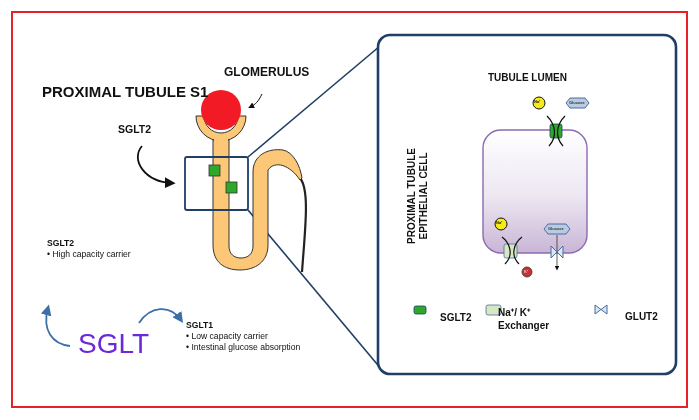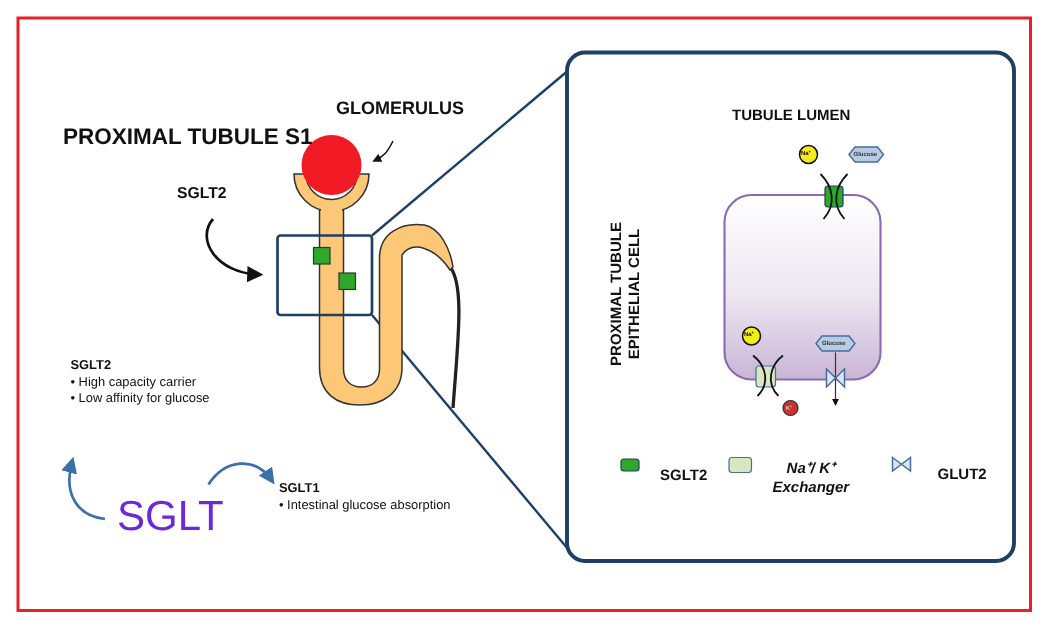--- a/index.html
+++ b/index.html
@@ -14,21 +14,21 @@
   .info .h{font-weight:bold;}
   .info ul{list-style:none;margin:0;padding:0;}
   .info li::before{content:"• ";}
   .info-sglt2{left:47px;top:238px;}
   .info-sglt1{left:186px;top:320px;}
   .sglt-big{position:absolute;left:78px;top:328px;font-size:28px;color:#6d28d9;font-family:"Liberation Sans",sans-serif;}
   .t-lumen{left:488px;top:72px;font-size:10px;}
   .t-cell{position:absolute;left:418px;top:196px;transform:translate(-50%,-50%) rotate(-90deg);font-weight:bold;font-size:10px;line-height:12px;text-align:center;color:#111;white-space:nowrap;}
   .leg{position:absolute;font-weight:bold;font-size:10px;color:#111;white-space:nowrap;}
   .leg-sglt2{left:440px;top:312px;}
-  .leg-nak{left:515px;top:306px;text-align:center;line-height:13px;font-style:italic;}
+  .leg-nak{left:498px;top:306px;text-align:left;line-height:13px;}
   .leg-glut2{left:625px;top:311px;}
 </style>
 </head>
 <body>
 
 <div class="frame"></div>
 
 <svg class="art" width="699" height="420" viewBox="0 0 699 420">
   <defs>
     <linearGradient id="cellGrad" x1="0" y1="0" x2="0" y2="1">
@@ -106,29 +106,29 @@
 <div style="position:absolute;left:524px;top:269px;font-size:4px;color:#fff;">K⁺</div>
 
 <div class="lbl t-prox">PROXIMAL TUBULE S1</div>
 <div class="lbl t-glom">GLOMERULUS</div>
 <div class="lbl t-sglt2">SGLT2</div>
 
 <div class="info info-sglt2">
   <div class="h">SGLT2</div>
   <ul>
     <li>High capacity carrier</li>
-    <li>Low affinity for glucose</li>
   </ul>
 </div>
 
 <div class="sglt-big">SGLT</div>
 
 <div class="info info-sglt1">
   <div class="h">SGLT1</div>
   <ul>
+    <li>Low capacity carrier</li>
     <li>Intestinal glucose absorption</li>
   </ul>
 </div>
 
 <div class="lbl t-lumen">TUBULE LUMEN</div>
 <div class="t-cell">
   <div>PROXIMAL TUBULE</div>
   <div>EPITHELIAL CELL</div>
 </div>
 

